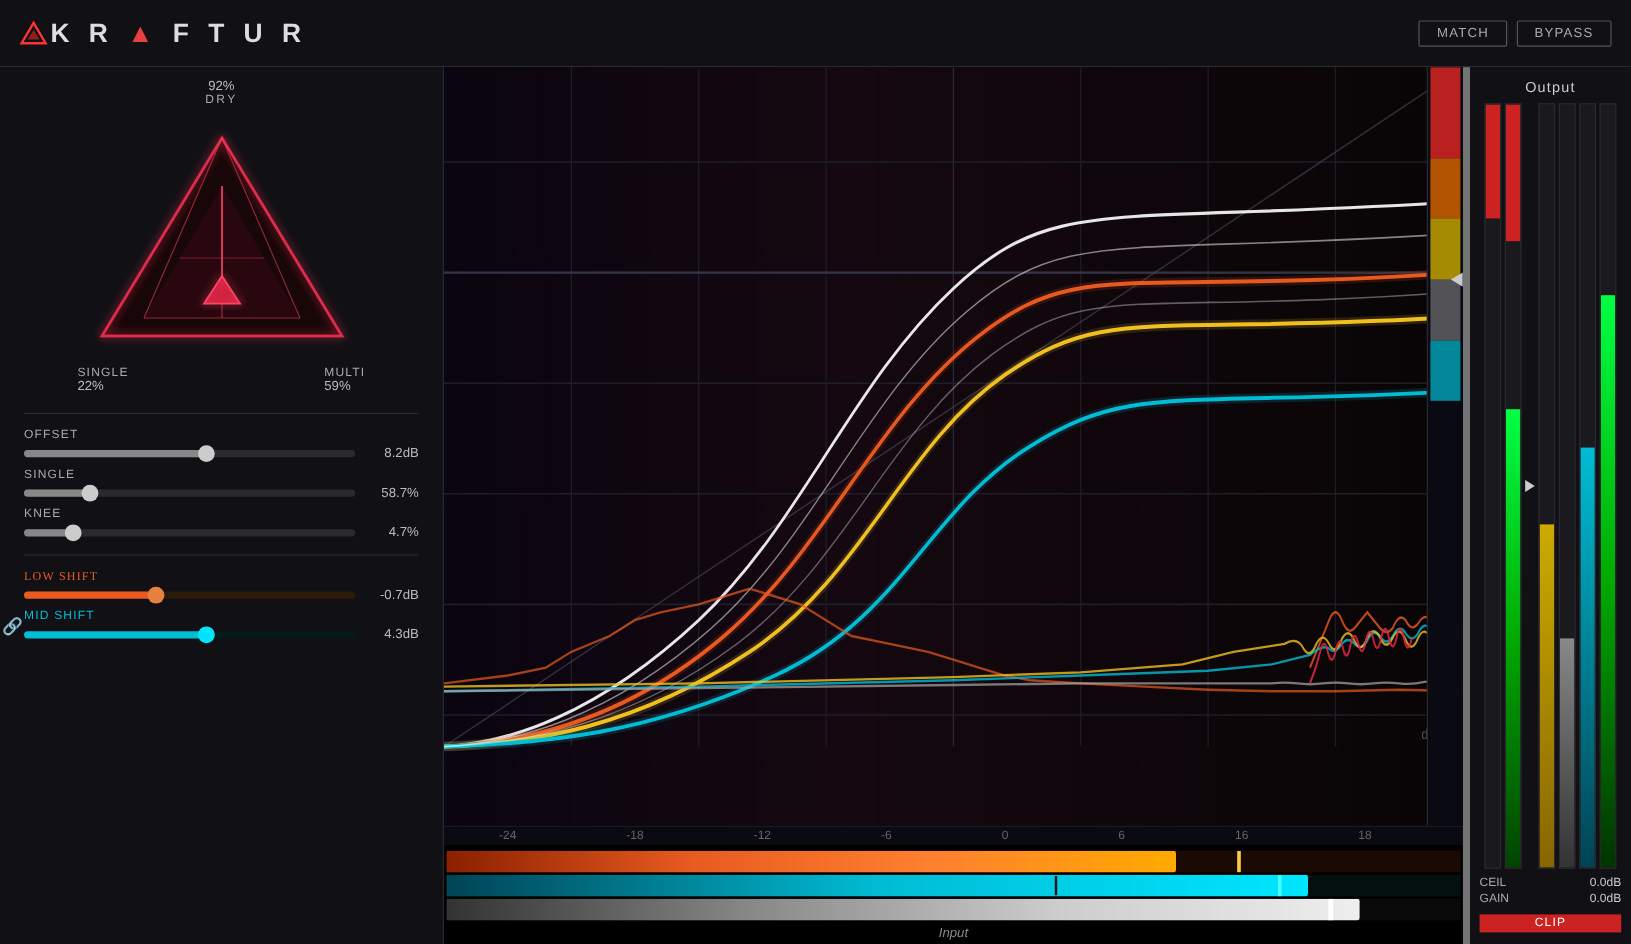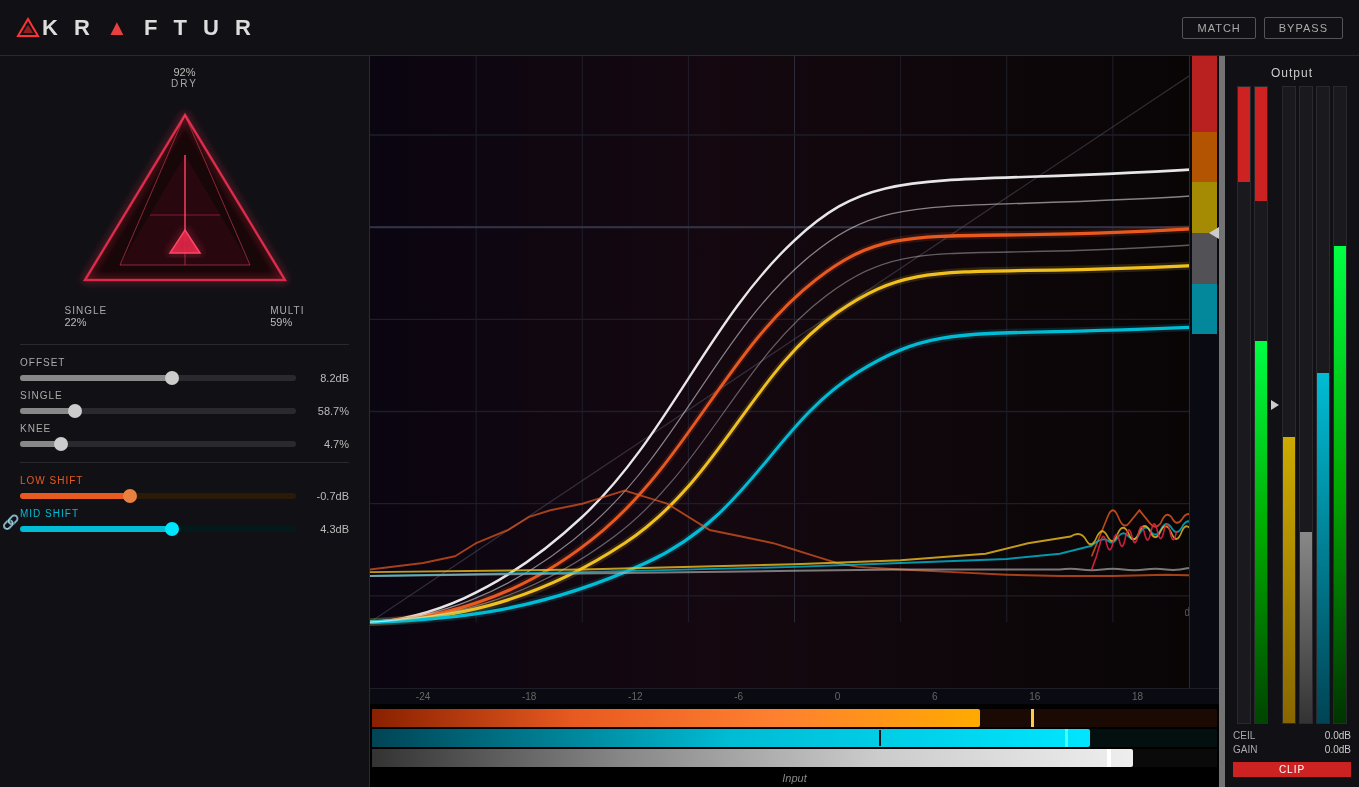--- a/index.html
+++ b/index.html
@@ -336,21 +336,21 @@
           <div class="slider-value">4.7%</div>
         </div>
       </div>
     </div>
 
     <div class="divider"></div>
 
     <div class="sliders-section">
 
       <div class="slider-group">
-        <div class="slider-label" style="color:#e85a20;">LOW SHIFT</div>
+        <div class="slider-label" style="color:#e85a20;font-family:Liberation Serif, serif;">LOW SHIFT</div>
         <div class="slider-row">
           <div class="slider-track" style="flex:1; background:#2a1a08; height:6px; border-radius:3px; position:relative;">
             <div style="height:100%; width:40%; background:#e85a20; border-radius:3px;"></div>
             <div class="slider-thumb" style="left:40%; background:#e88040; width:14px; height:14px; border-radius:50%; position:absolute; top:50%; transform:translate(-50%,-50%);"></div>
           </div>
           <div class="slider-value">-0.7dB</div>
         </div>
       </div>
 
       <div class="slider-group" style="position:relative;">

